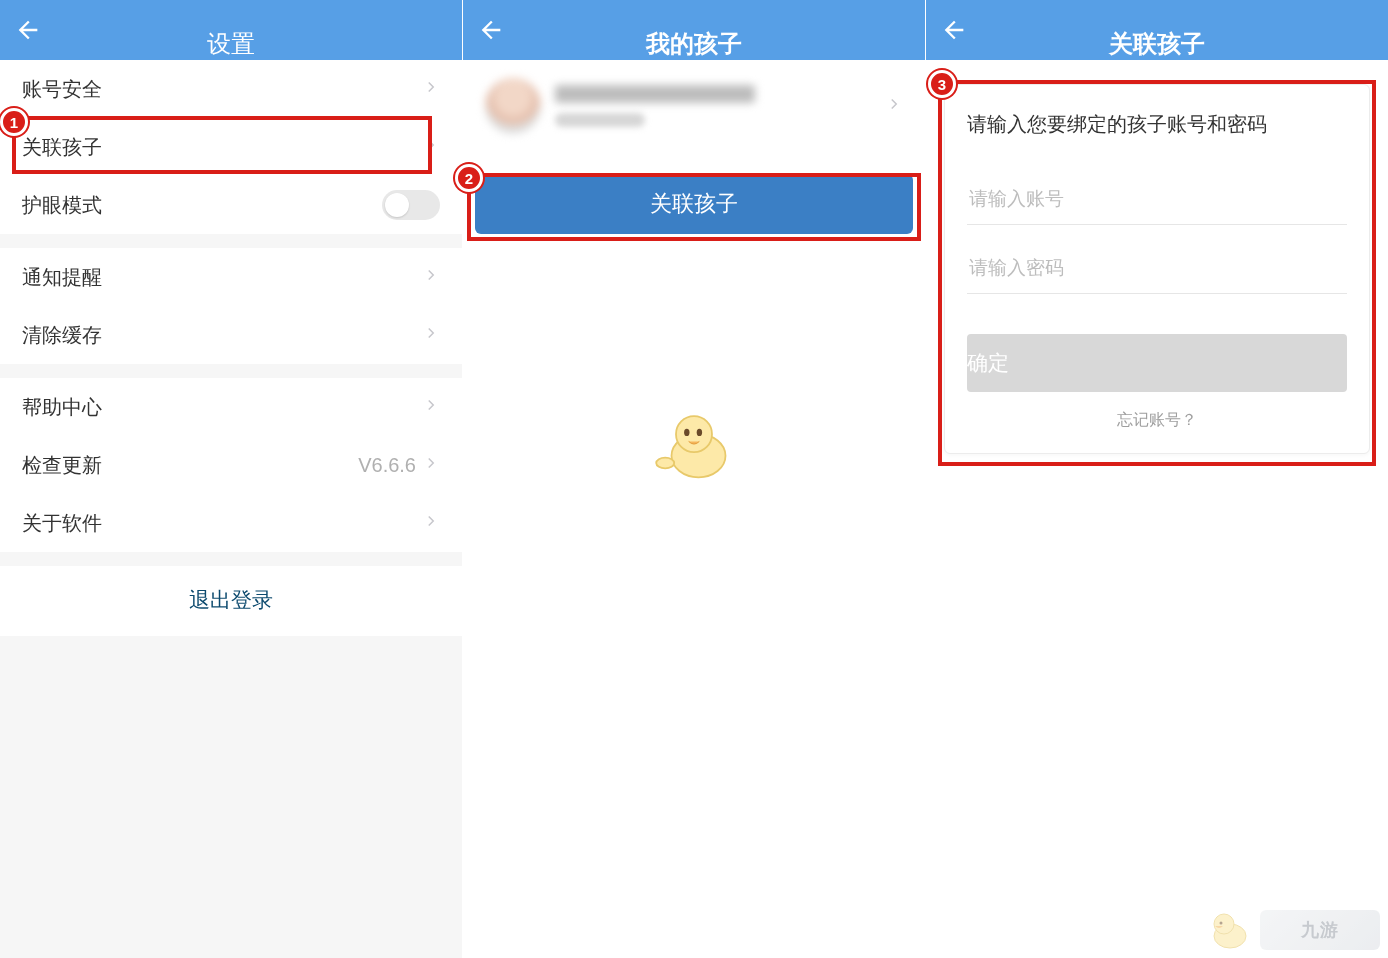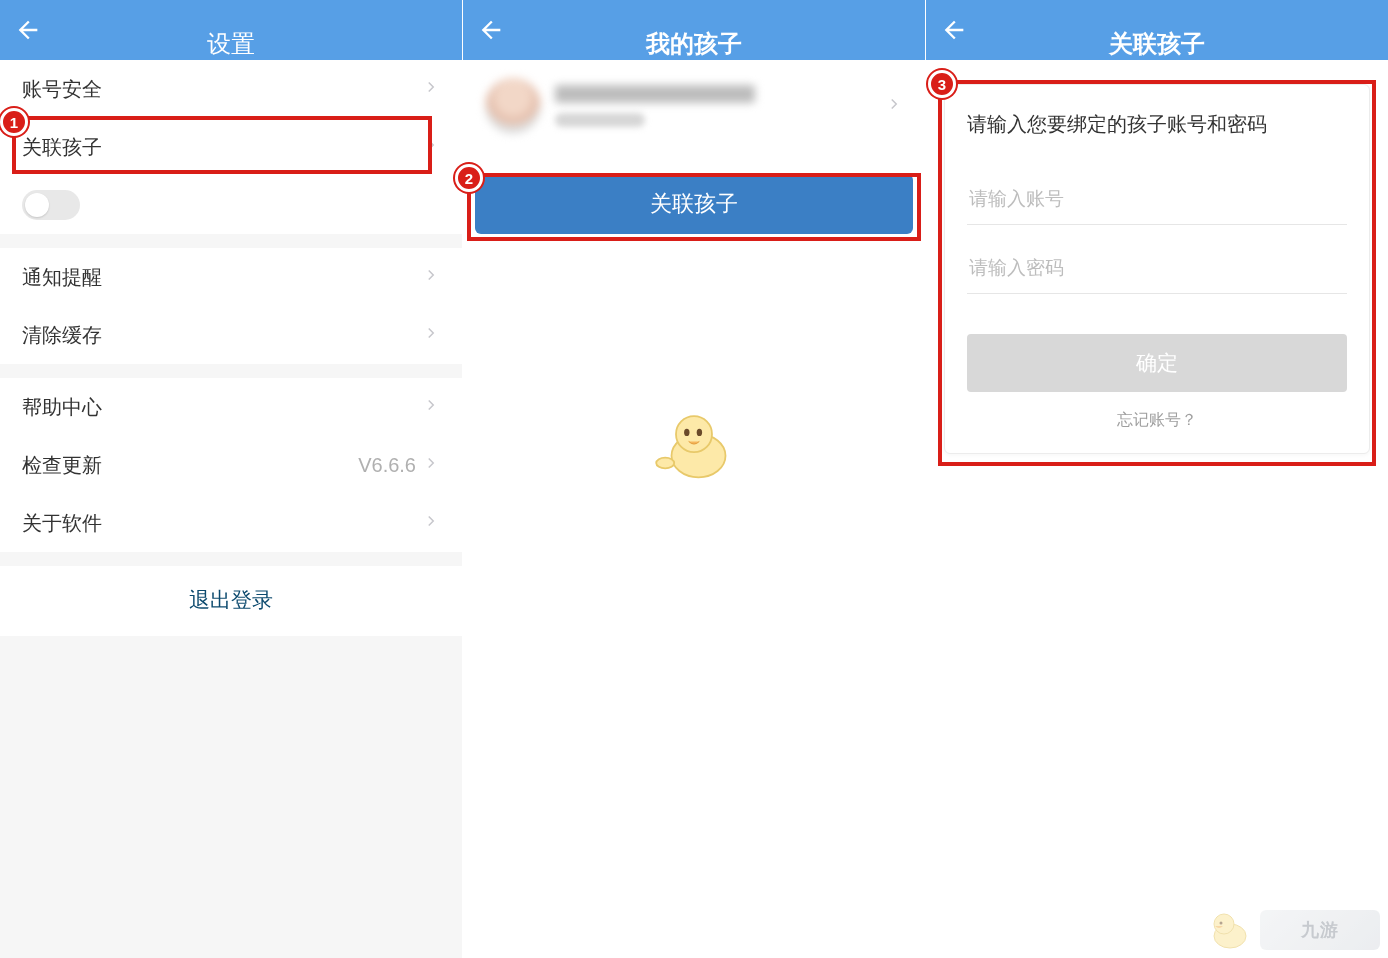--- a/index.html
+++ b/index.html
@@ -222,21 +222,20 @@
     outline: none;
     color: #333;
     margin-bottom: 22px;
     background: transparent;
   }
   .card-input::placeholder { color: #bdbdbd; }
   .confirm-btn {
     margin-top: 18px;
     background: #d8d8d8;
     color: #fff;
-    text-align: center;
     font-size: 21px;
     padding: 15px 0;
     border-radius: 4px;
     cursor: pointer;
   }
   .forgot-link {
     text-align: center;
     color: #9f9f9f;
     font-size: 16px;
     margin-top: 18px;
@@ -296,20 +295,21 @@
       </div>
       <div class="list-row" id="row-associate">
         <span class="label">关联孩子</span>
         <span class="chevron">
           <svg viewBox="0 0 24 24" width="18" height="18">
               <path d="M9 6l6 6-6 6" fill="none" stroke="#c7c7cc" stroke-width="2"></path>
             </svg>
         </span>
       </div>
       <div class="list-row">
+        <span class="label">护眼模式</span>
         <span class="toggle"></span>
       </div>
     </div>
     <div class="divider-gap"></div>
 
     <div class="list-group">
       <div class="list-row">
         <span class="label">通知提醒</span>
         <span class="chevron">
           <svg viewBox="0 0 24 24" width="18" height="18">

